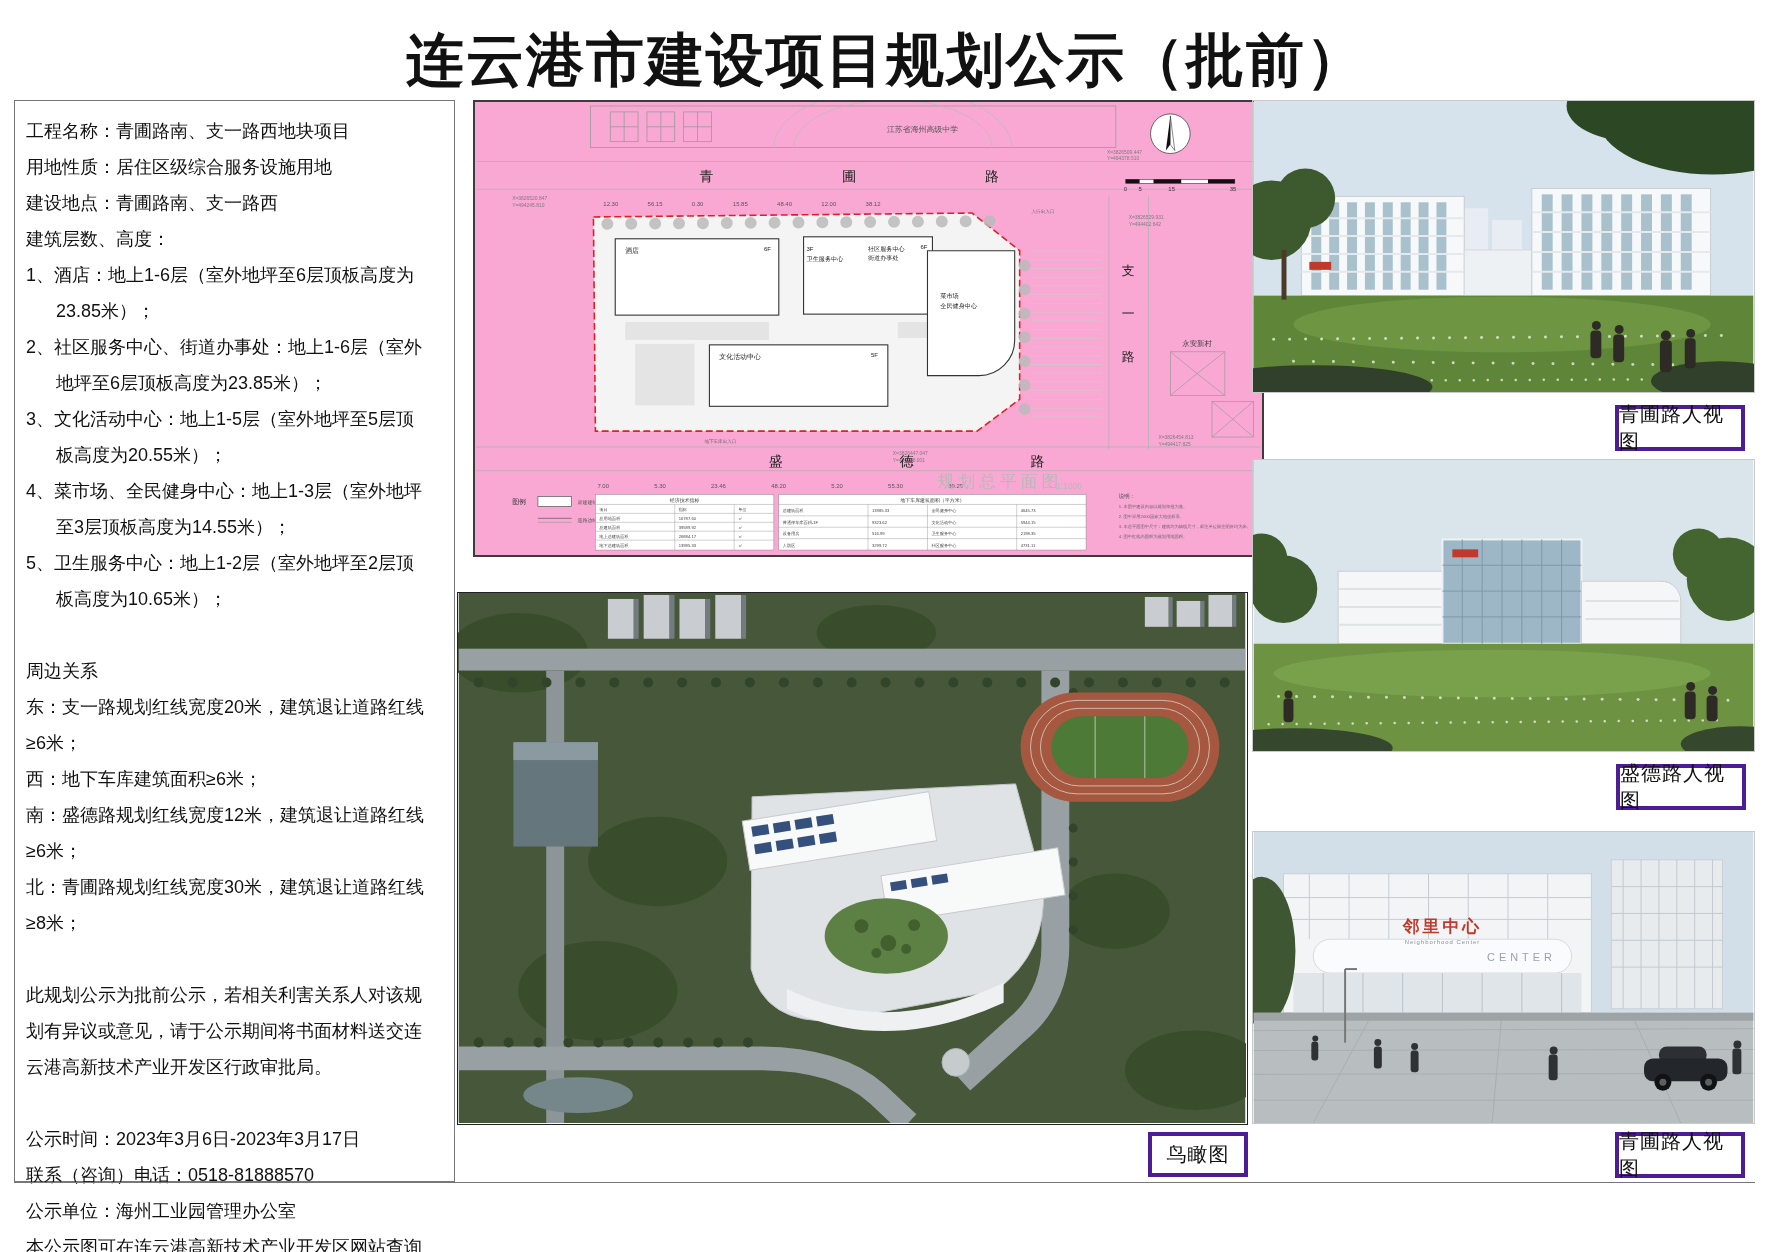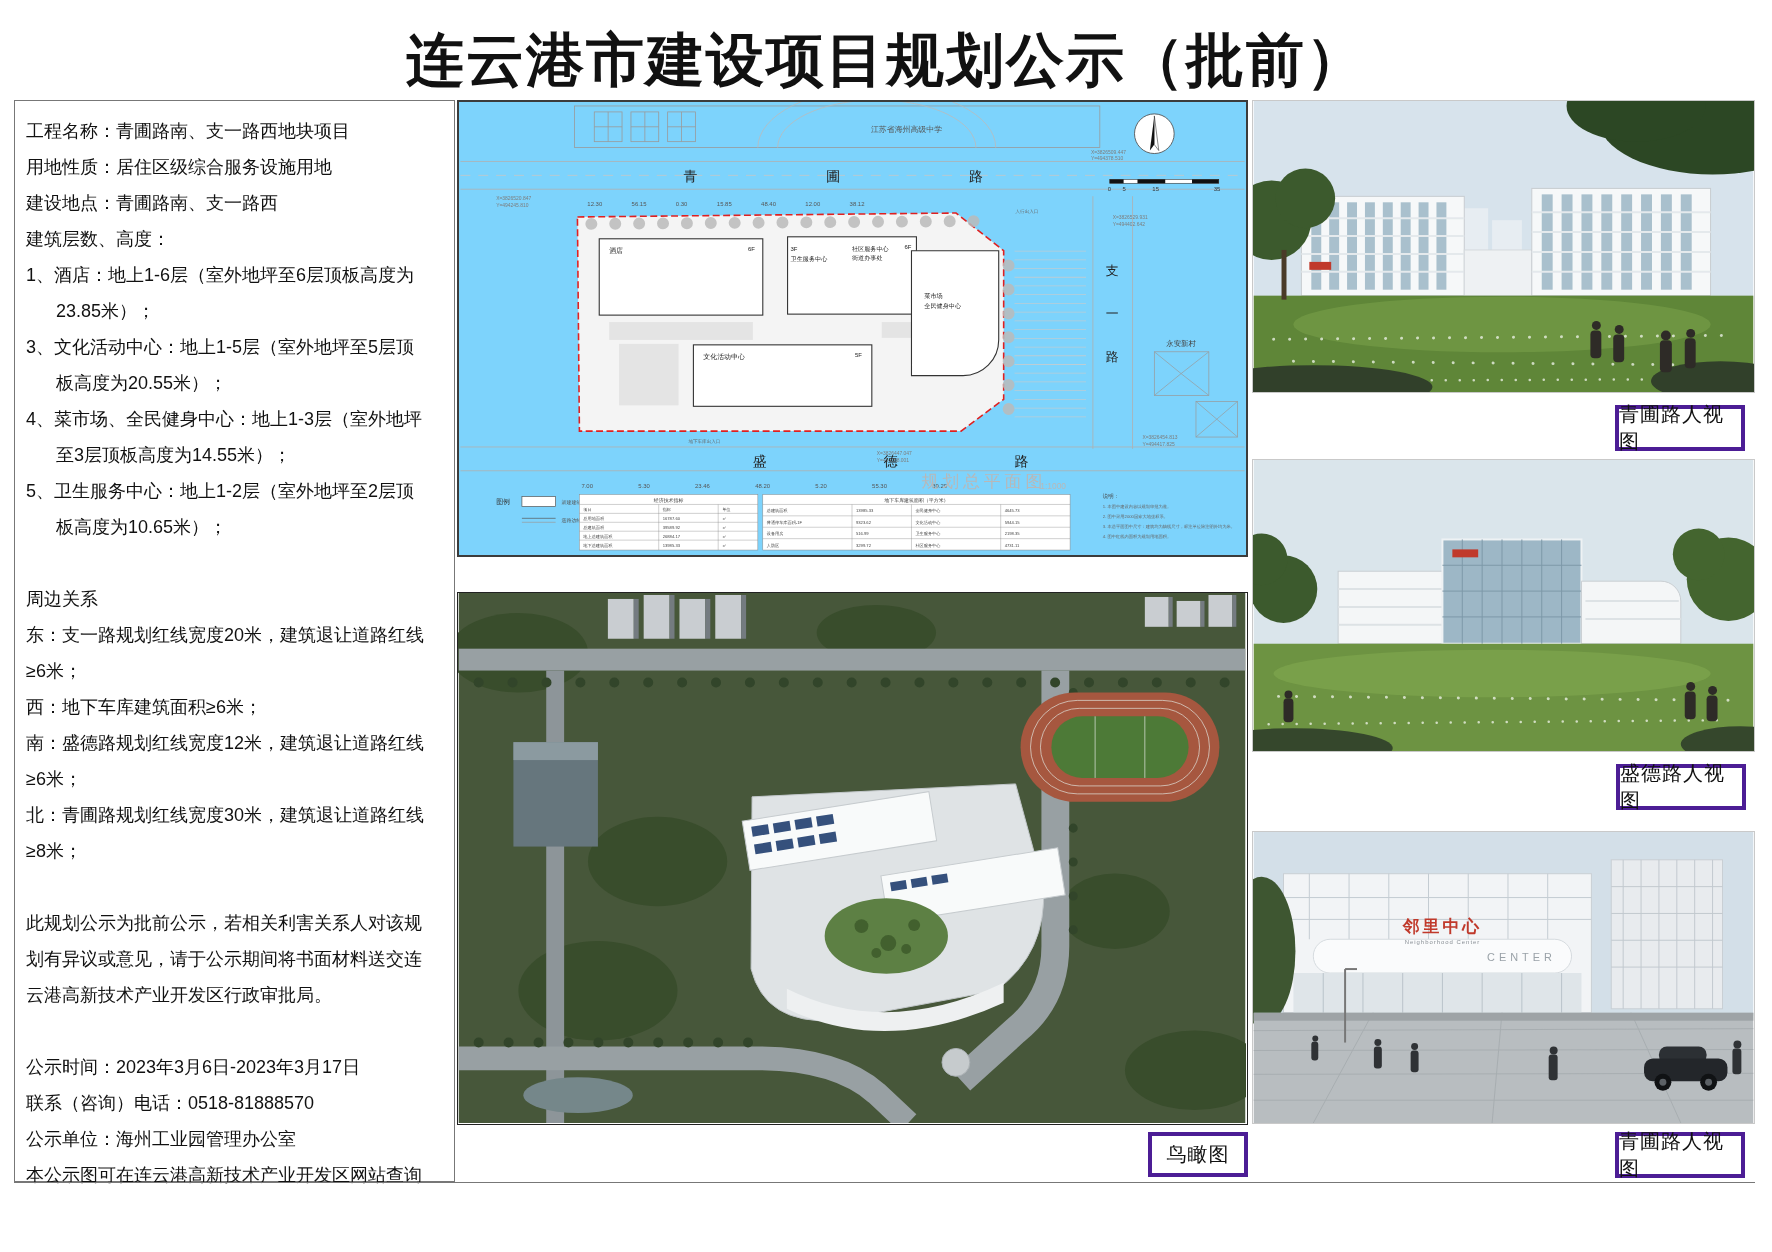--- a/index.html
+++ b/index.html
@@ -4,21 +4,21 @@
 <style>
   html,body{margin:0;padding:0;background:#fff;}
   body{width:1772px;height:1252px;position:relative;font-family:"Liberation Sans","DejaVu Sans",sans-serif;color:#111;}
   .page-title{position:absolute;left:0;top:22px;width:100%;text-align:center;font-size:58px;font-weight:bold;letter-spacing:2px;}
   
   .info-panel{position:absolute;left:14px;top:100px;width:441px;height:1082px;border:1px solid #777;box-sizing:border-box;padding:12px 22px 0 11px;font-size:18px;line-height:36px;}
   .info-panel .line{margin:0;}
   .info-panel .indent{padding-left:30px;text-indent:-30px;}
   .info-panel .spacer{height:36px;}
   
-  .plan-box{position:absolute;left:457px;top:100px;width:791px;height:457px;border:2px solid #3c3c3c;box-sizing:border-box;background:#7dd3fc;}
+  .plan-box{position:absolute;left:473px;top:100px;width:791px;height:457px;border:2px solid #3c3c3c;box-sizing:border-box;background:#f9a8d4;}
   .aerial-box{position:absolute;left:457px;top:592px;width:791px;height:533px;border:1.5px solid #222;box-sizing:border-box;overflow:hidden;}
   
   .render{position:absolute;left:1252px;width:503px;height:293px;border:1px solid #c9c9c9;box-sizing:border-box;overflow:hidden;}
   .r1{top:100px;} .r2{top:459px;} .r3{top:831px;}
   .caption{position:absolute;border:4px solid #4c1d95;background:#fff;display:flex;align-items:center;justify-content:center;font-size:20px;letter-spacing:1px;}
   .cap-q{left:1615px;top:405px;width:122px;height:38px;}
   .cap-s{left:1616px;top:764px;width:122px;height:38px;}
   .cap-z{left:1615px;top:1132px;width:122px;height:38px;}
   .cap-a{left:1148px;top:1132px;width:92px;height:37px;}
   .bottom-rule{position:absolute;left:14px;top:1182px;width:1741px;border-top:1px solid #777;height:0;}
@@ -31,20 +31,21 @@
 <body>
 
 <div class="page-title">连云港市建设项目规划公示（批前）</div>
 
 <div class="info-panel">
   <p class="line">工程名称：青圃路南、支一路西地块项目</p>
   <p class="line">用地性质：居住区级综合服务设施用地</p>
   <p class="line">建设地点：青圃路南、支一路西</p>
   <p class="line">建筑层数、高度：</p>
   <p class="line indent">1、酒店：地上1-6层（室外地坪至6层顶板高度为23.85米）；</p>
+  <p class="line indent">2、社区服务中心、街道办事处：地上1-6层（室外地坪至6层顶板高度为23.85米）；</p>
   <p class="line indent">3、文化活动中心：地上1-5层（室外地坪至5层顶板高度为20.55米）；</p>
   <p class="line indent">4、菜市场、全民健身中心：地上1-3层（室外地坪至3层顶板高度为14.55米）；</p>
   <p class="line indent">5、卫生服务中心：地上1-2层（室外地坪至2层顶板高度为10.65米）；</p>
   <div class="spacer"></div>
   <p class="line">周边关系</p>
   <p class="line">东：支一路规划红线宽度20米，建筑退让道路红线≥6米；</p>
   <p class="line">西：地下车库建筑面积≥6米；</p>
   <p class="line">南：盛德路规划红线宽度12米，建筑退让道路红线≥6米；</p>
   <p class="line">北：青圃路规划红线宽度30米，建筑退让道路红线≥8米；</p>
   <div class="spacer"></div>

